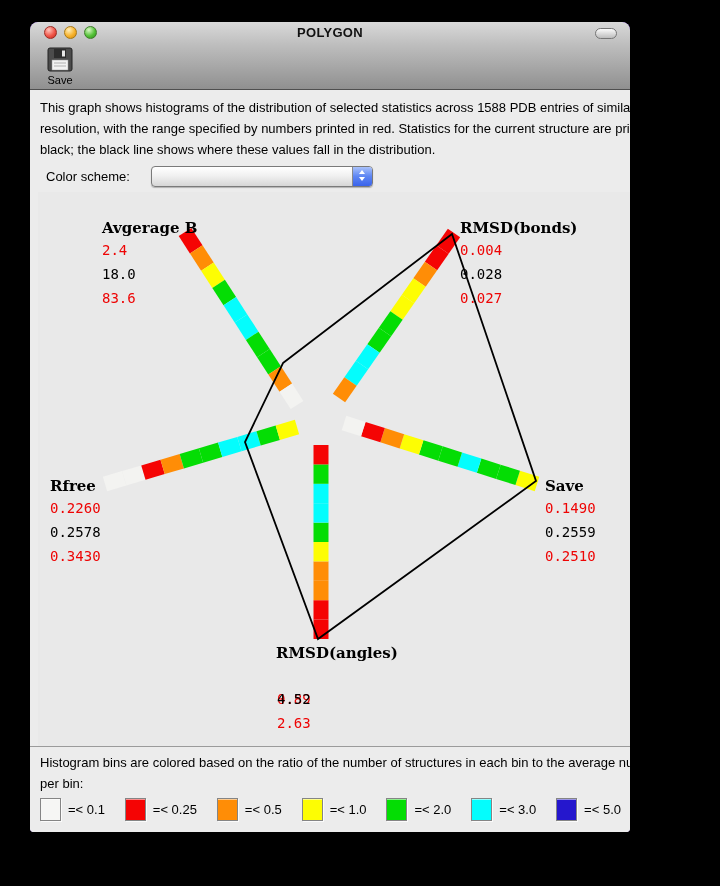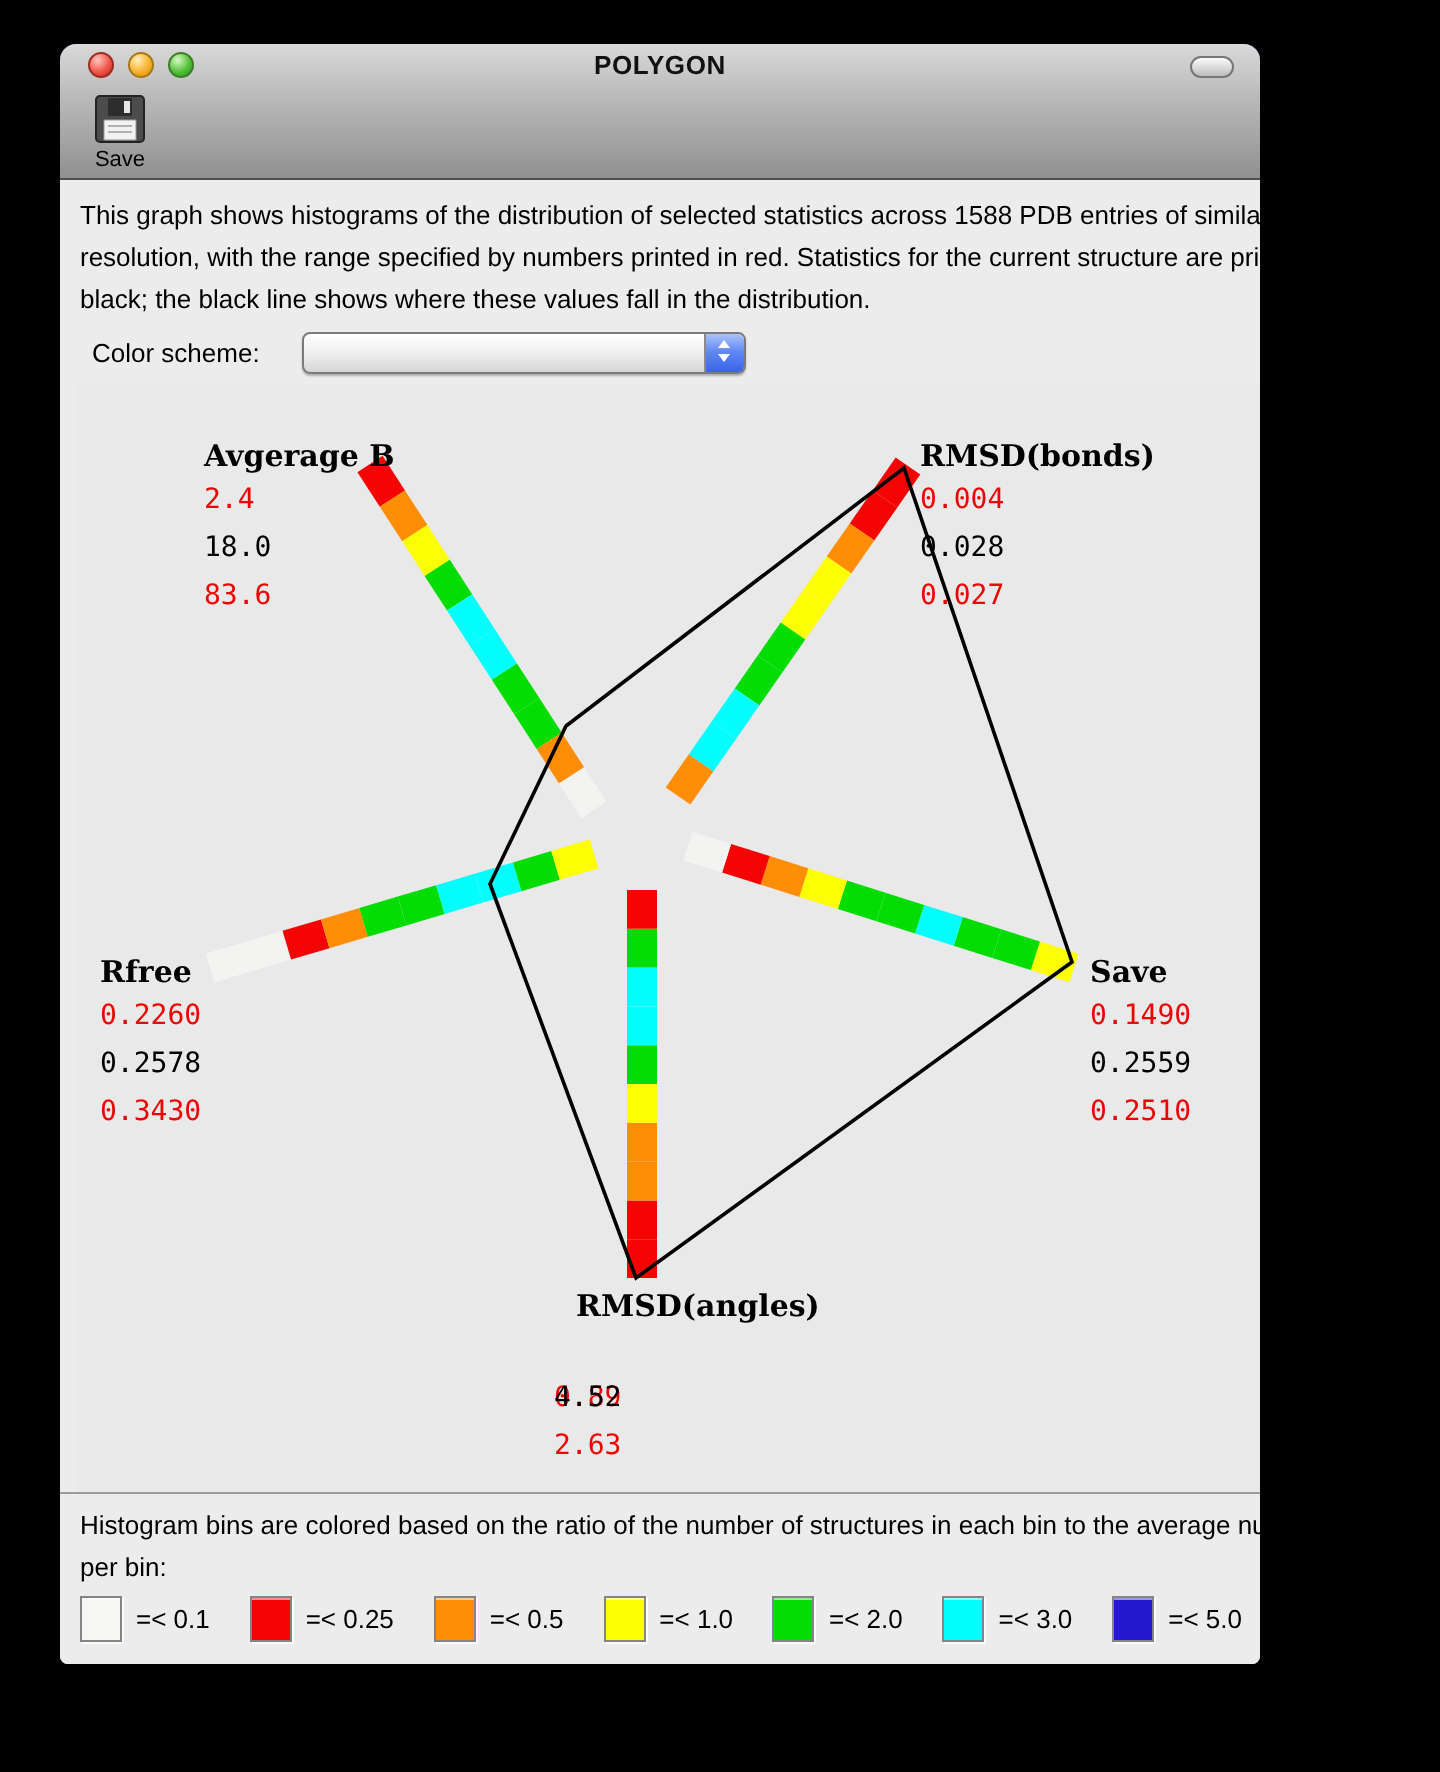--- a/index.html
+++ b/index.html
@@ -169,21 +169,21 @@
         <div class="axis-value black" style="left: 64px; top: 73px;">18.0</div>
         <div class="axis-value red" style="left: 64px; top: 97px;">83.6</div>
         <div class="axis-label" style="left: 422px; top: 27px;">RMSD(bonds)</div>
         <div class="axis-value red" style="left: 422px; top: 49px;">0.004</div>
         <div class="axis-value black" style="left: 422px; top: 73px;">0.028</div>
         <div class="axis-value red" style="left: 422px; top: 97px;">0.027</div>
         <div class="axis-label" style="left: 507px; top: 285px;">Save</div>
         <div class="axis-value red" style="left: 507px; top: 307px;">0.1490</div>
         <div class="axis-value black" style="left: 507px; top: 331px;">0.2559</div>
         <div class="axis-value red" style="left: 507px; top: 355px;">0.2510</div>
-        <div class="axis-label" style="left: 250px; top: 452px;">RMSD(angles)</div>
+        <div class="axis-label" style="left: 238px; top: 452px;">RMSD(angles)</div>
         <div class="axis-value red" style="left: 239px; top: 450px; margin-top: 48px;">0.89</div>
         <div class="axis-value black" style="left: 239px; top: 498px;">4.52</div>
         <div class="axis-value red" style="left: 239px; top: 522px;">2.63</div>
         <div class="axis-label" style="left: 12px; top: 285px;">Rfree</div>
         <div class="axis-value red" style="left: 12px; top: 307px;">0.2260</div>
         <div class="axis-value black" style="left: 12px; top: 331px;">0.2578</div>
         <div class="axis-value red" style="left: 12px; top: 355px;">0.3430</div>
       </div>
 
     <div class="legend-panel">

